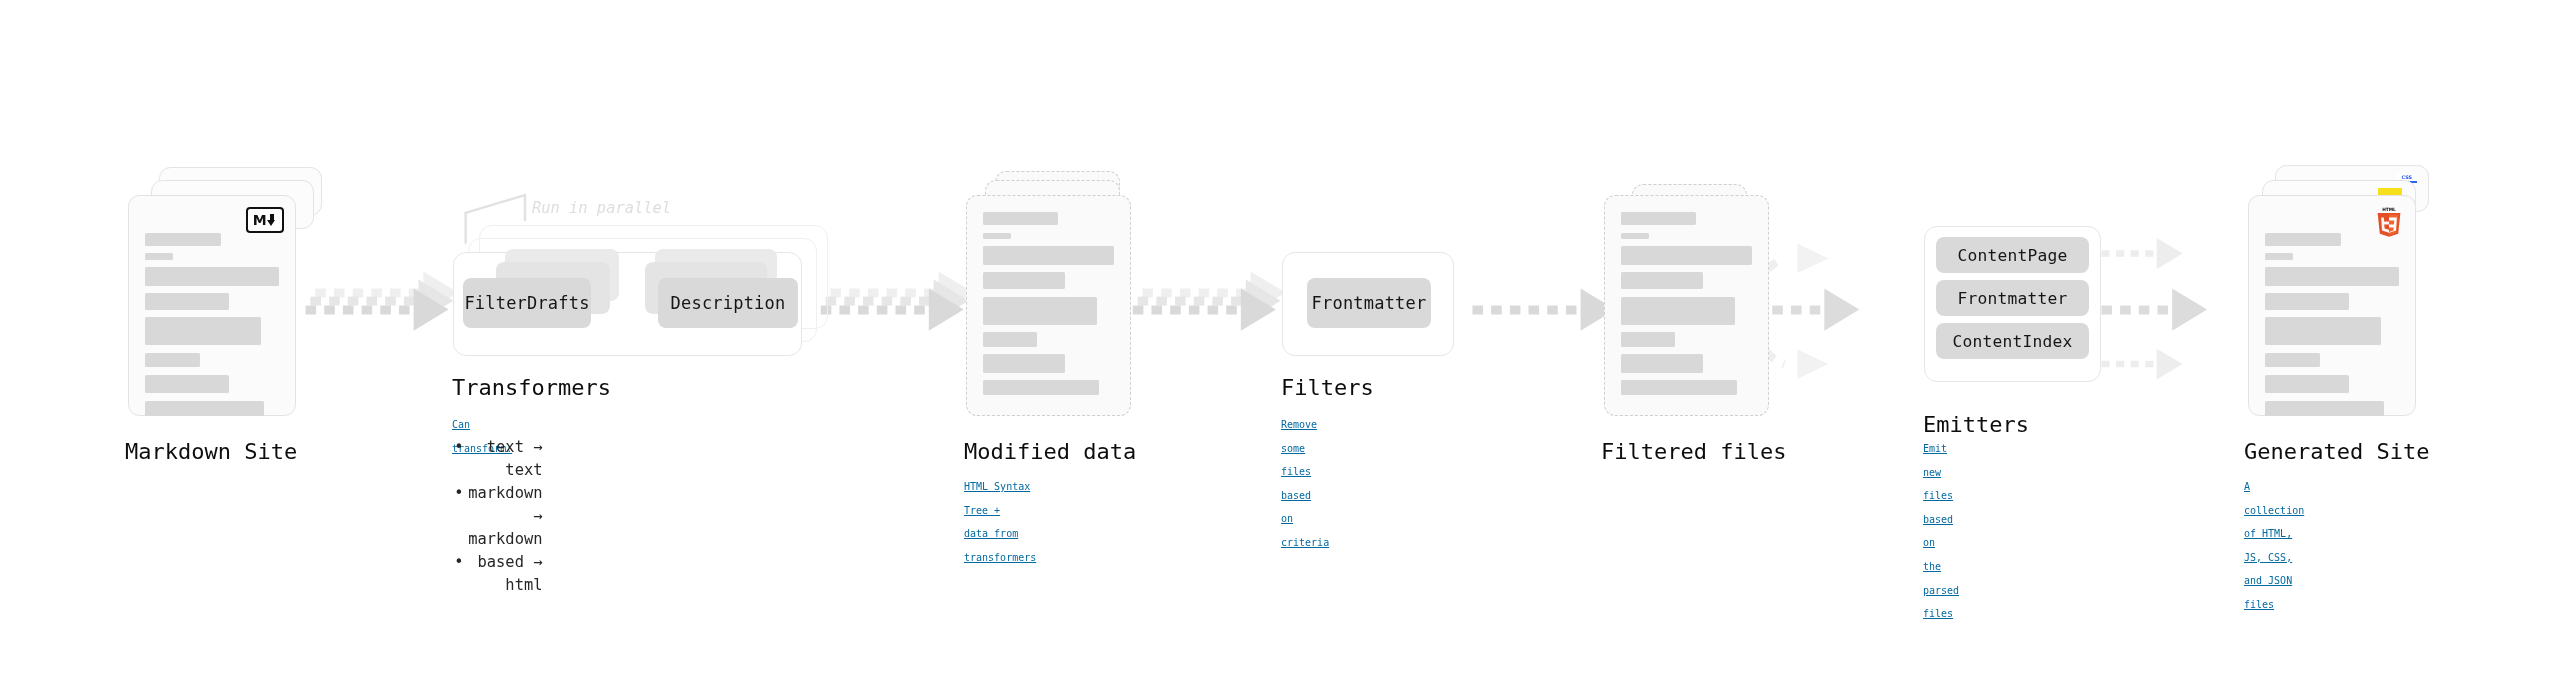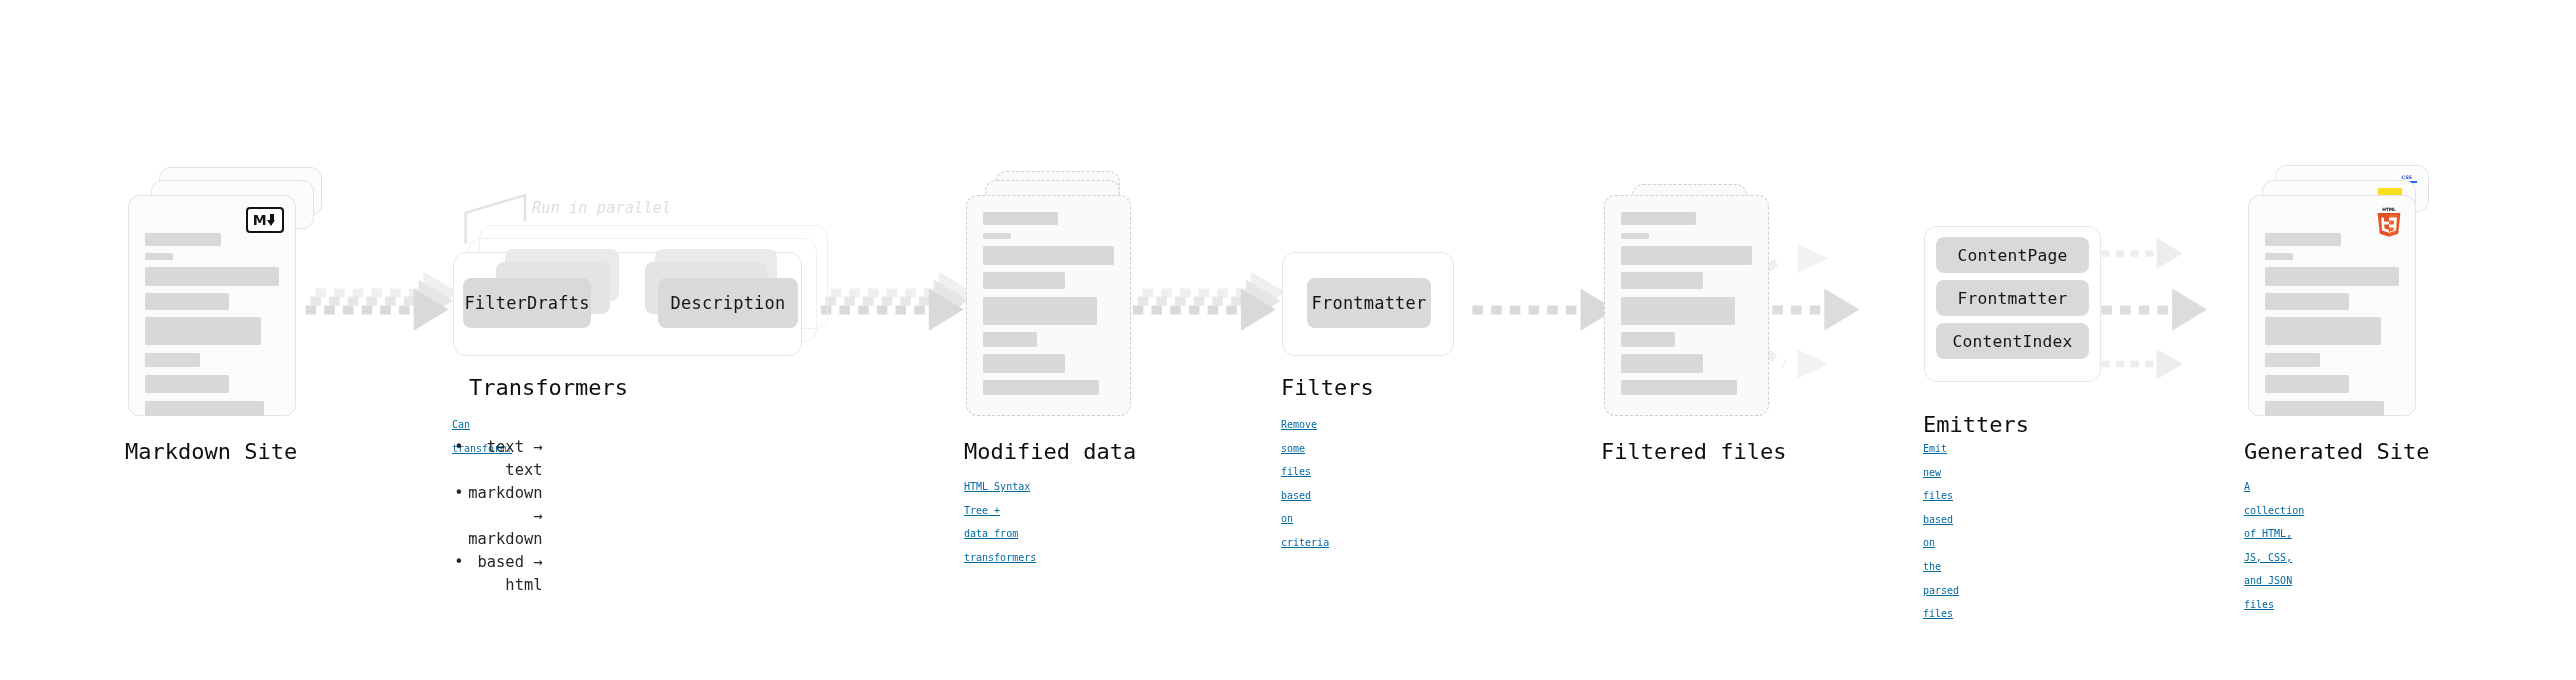--- a/index.html
+++ b/index.html
@@ -266,21 +266,21 @@
     <div class="pill faded" style="left:505px; top:249px; width:114px; height:52px;">x</div>
     <div class="pill faded" style="left:655px; top:249px; width:122px; height:52px;">x</div>
     <div class="pill faded2" style="left:496px; top:262px; width:114px; height:52px;">x</div>
     <div class="pill faded2" style="left:645px; top:262px; width:122px; height:52px;">x</div>
 
     <div class="pill" style="left:463px; top:278px; width:128px; height:50px;">FilterDrafts</div>
     <div class="pill" style="left:658px; top:278px; width:140px; height:50px;">Description</div>
 
     <div class="annot" style="left:532px; top:199px;font-style:italic;">Run in parallel</div>
 
-    <div class="title" style="left:452px; top:375px;margin-left:17px;">Transformers</div>
+    <div class="title" style="left:452px; top:375px;">Transformers</div>
     <div class="subtitle" style="left:452px; top:413px;">Can transform:</div>
     <ul class="bullets abs" style="left:452px; top:436px; font-size:15.4px; line-height:23px; color:#262626;text-align:right;">
       <li>text → text</li>
       <li>markdown → markdown</li>
       <li>based → html</li>
     </ul>
   </div>
 
   <div class="abs">
     <div class="doc-card dashed" style="left:995px; top:171px; width:125px; height:46px;"></div>

